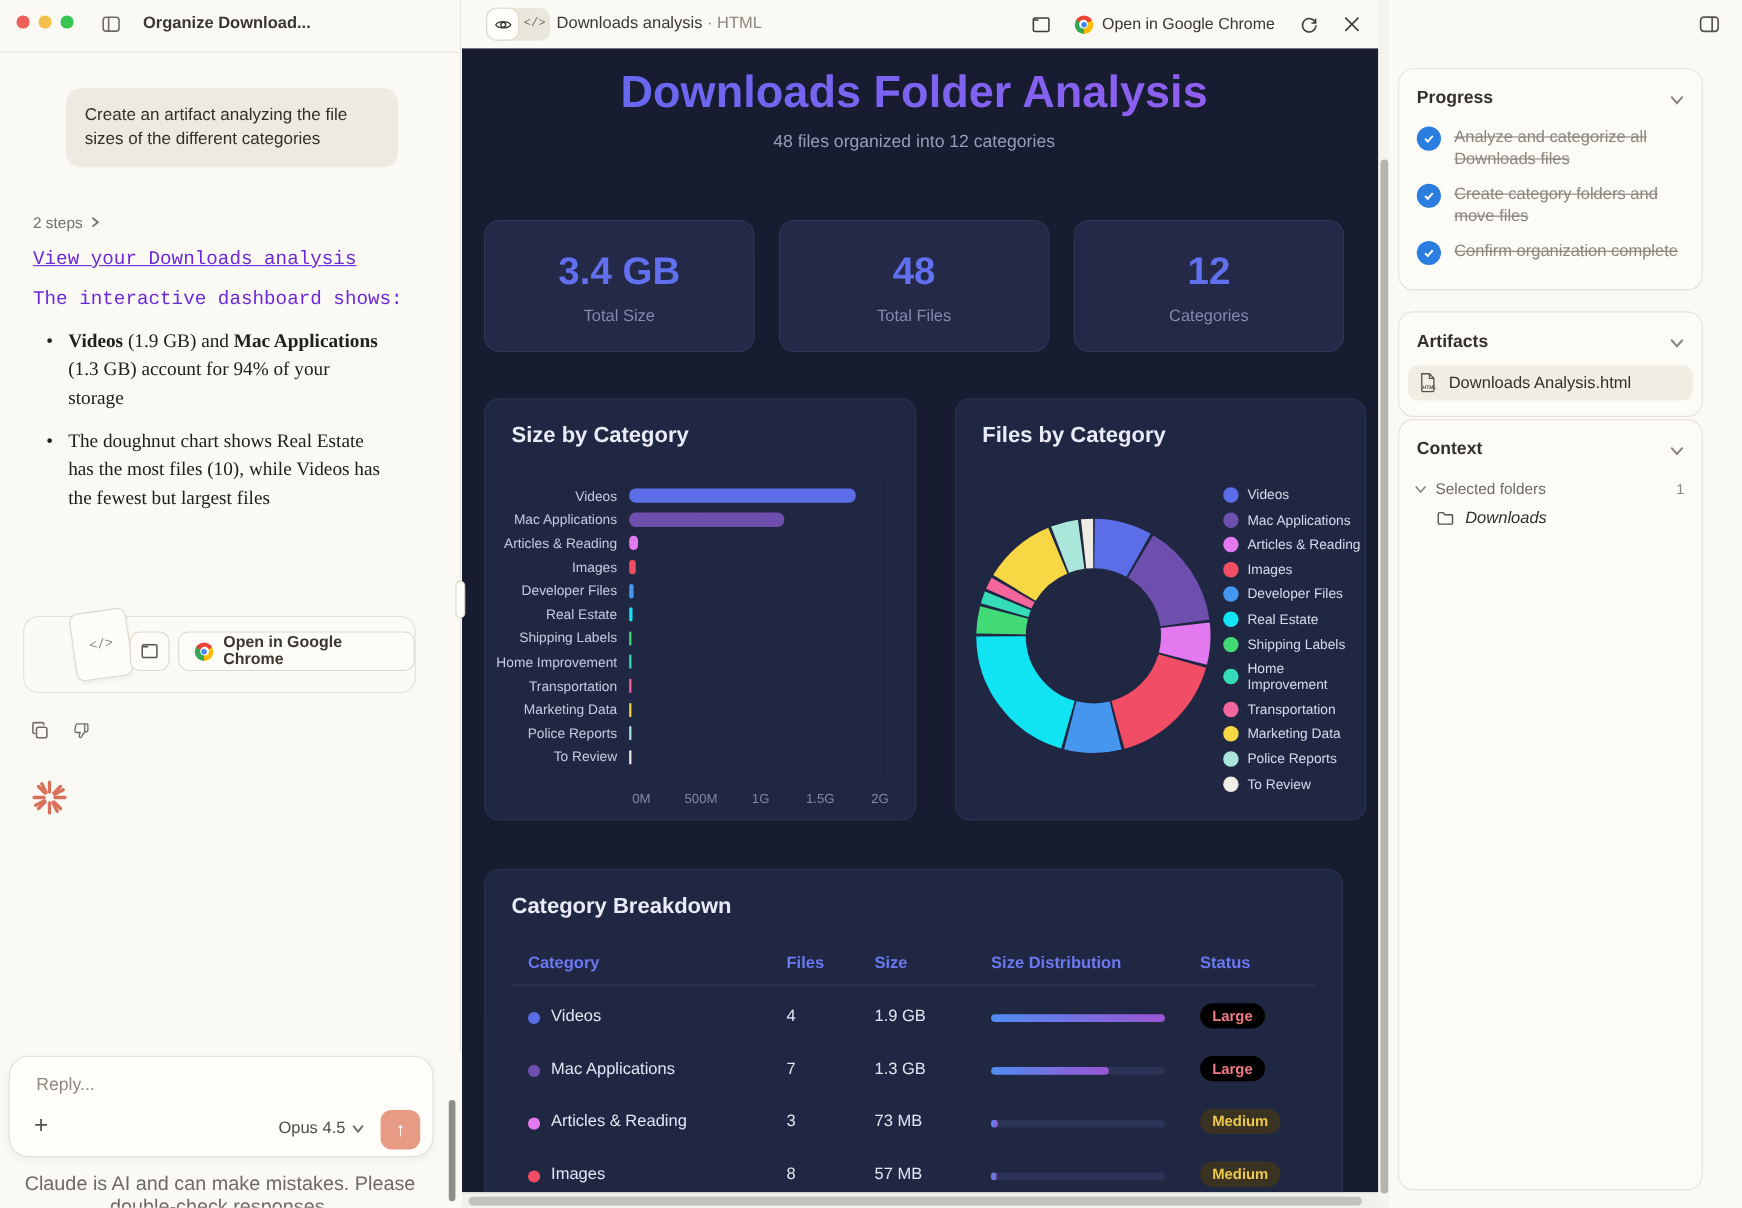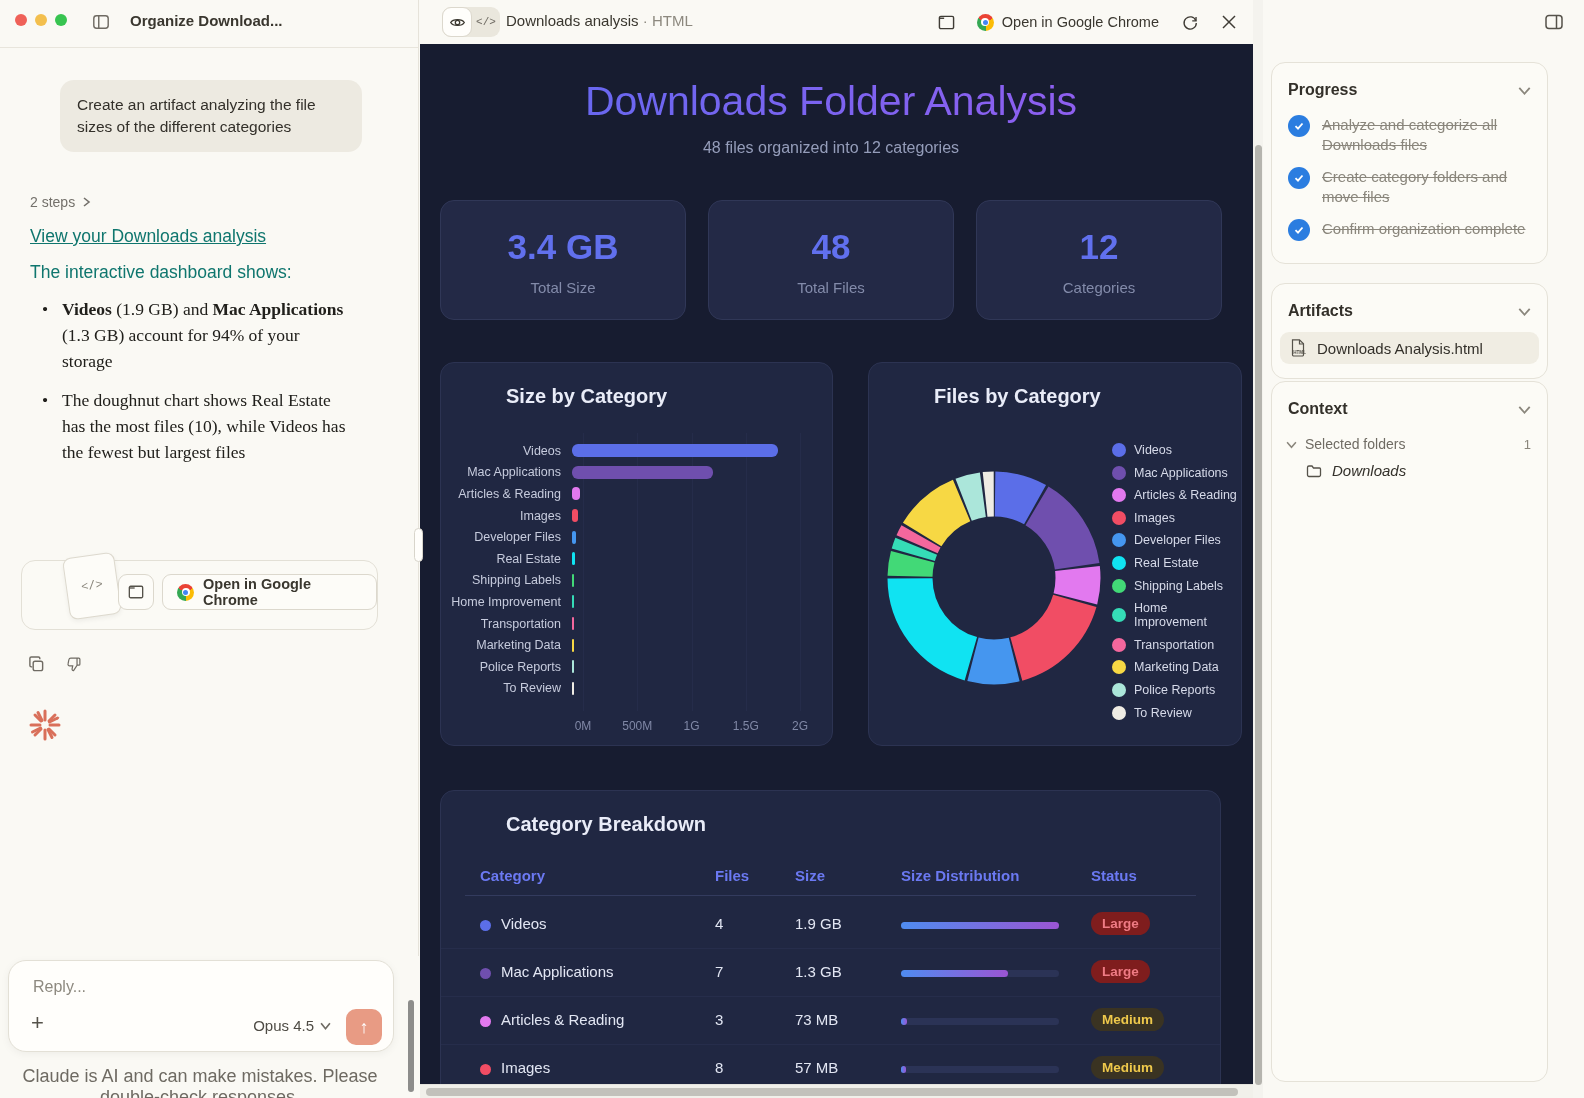--- a/index.html
+++ b/index.html
@@ -13,21 +13,21 @@
   }
   
   .chat-panel { position:absolute; left:0; top:0; width:419px; height:956px; background:#faf9f4; border-right:1px solid #e6e3da; }
   .titlebar { position:absolute; left:0; top:0; width:100%; height:48px; border-bottom:1px solid #e8e5dc; background:#faf9f4; z-index:5; }
   .lights { position:absolute; left:15px; top:14px; display:flex; gap:8px; }
   .light { width:12px; height:12px; border-radius:50%; }
   .panel-icon { position:absolute; left:92px; top:13px; width:18px; height:18px; color:#6f6b63; }
   .win-title { position:absolute; left:130px; top:12px; font-size:15px; font-weight:600; color:#3a372f; }
   .bubble { position:absolute; left:60px; top:80px; width:302px; background:#edeae1; border-radius:14px; padding:14px 17px; font-size:15.5px; line-height:22px; color:#33302a; }
   .steps-row { position:absolute; left:30px; top:194px; font-size:14px; color:#73706a; display:flex; align-items:center; gap:6px; cursor:pointer; }
-  .serif { font-family:Liberation Sans, sans-serif; color:#0f766e; }
+  .serif { font-family:Liberation Mono, monospace; color:#6d28d9; }
   .analysis-link { position:absolute; left:30px; top:226px; font-size:17.5px; text-decoration:underline; cursor:pointer; }
   .analysis-intro { position:absolute; left:30px; top:262px; font-size:17.5px; }
   .bullets { position:absolute; left:40px; top:296px; width:312px; }
   .bullets li { margin-bottom:13px; font-family:"Liberation Serif", serif; font-size:17.5px; line-height:26px; color:#21201c; padding-left:22px; list-style:none; position:relative; }
   .bullets li::before { content:"•"; position:absolute; left:2px; }
   .artifact-card-row { position:absolute; left:21px; top:560px; width:357px; height:70px; border:1px solid #e3e0d6; border-radius:14px; background:#fbfaf5; }
   .code-chip { position:absolute; left:44px; top:-6px; width:52px; height:62px; background:#fdfcf8; border:1px solid #ddd9ce; border-radius:8px; transform:rotate(-8deg); box-shadow:0 2px 5px rgba(0,0,0,0.06); display:flex; align-items:center; justify-content:center; color:#8a867c; font-size:12px; font-family:"Liberation Mono", monospace; }
   .sq-btn { position:absolute; left:96px; top:13px; width:36px; height:36px; border:1px solid #dcd8cd; border-radius:9px; background:#fdfcf8; display:flex; align-items:center; justify-content:center; color:#55524a; cursor:pointer; }
   .chrome-btn { position:absolute; left:140px; top:13px; height:36px; padding:0 14px; border:1px solid #dcd8cd; border-radius:9px; background:#fdfcf8; display:flex; align-items:center; gap:9px; font-size:14.5px; font-weight:600; color:#3a372f; cursor:pointer; }
   .chrome-logo { width:17px; height:17px; border-radius:50%; background:conic-gradient(from -60deg,#ea4335 0 120deg,#fbbc05 120deg 240deg,#34a853 240deg 360deg); position:relative; flex:0 0 auto; }
@@ -51,28 +51,28 @@
   .toggle-seg.active { background:#fffefb; border:1px solid #dcd8cd; border-radius:9px; }
   .toggle-seg.code { width:28px; color:#6f6b63; font-family:"Liberation Mono", monospace; font-size:11px; }
   .art-title { position:absolute; left:86px; top:12px; font-size:15px; color:#3a372f; }
   .art-title .dim { color:#8d897f; }
   .art-actions { position:absolute; right:16px; top:0; height:44px; display:flex; align-items:center; gap:22px; color:#3f3c35; }
   .art-open { display:flex; align-items:center; gap:8px; font-size:14.5px; color:#3a372f; cursor:pointer; }
   .resize-handle { position:absolute; left:-6px; top:528px; width:9px; height:34px; background:#fffefb; border:1px solid #d8d5cb; border-radius:5px; z-index:9; }
   
   .dash { position:absolute; left:0; top:44px; width:833px; height:1040px; background:#171c30; overflow:hidden; }
   .dash-inner { position:absolute; left:0; top:0; width:822px; }
-  .dash-title { margin-top:34px; text-align:center; font-size:41px; font-weight:normal; background:linear-gradient(90deg,#5d6af0,#9b5cf0); -webkit-background-clip:text; background-clip:text; color:transparent; }
+  .dash-title { margin-top:16px; text-align:center; font-size:41px; font-weight:bold; background:linear-gradient(90deg,#5d6af0,#9b5cf0); -webkit-background-clip:text; background-clip:text; color:transparent; }
   .dash-sub { text-align:center; font-size:16px; color:#959dba; margin-top:14px; }
   .stats { position:absolute; left:20px; top:156px; width:782px; display:flex; gap:22px; }
   .stat-card { flex:1; height:120px; background:#232946; border:1px solid #303757; border-radius:14px; text-align:center; padding-top:26px; }
   .stat-value { font-size:35px; font-weight:bold; color:#6170ee; }
   .stat-label { font-size:15px; color:#838baa; margin-top:12px; }
   .card { position:absolute; background:#202742; border:1px solid #2c3352; border-radius:14px; }
-  .card-title { position:absolute; left:24px; top:22px; font-size:20px; font-weight:bold; color:#e9ecf8;margin-left:41px; }
+  .card-title { position:absolute; left:24px; top:22px; font-size:20px; font-weight:bold; color:#e9ecf8; }
   #bar-card { left:20px; top:318px; width:393px; height:384px; }
   #donut-card { left:448px; top:318px; width:374px; height:384px; }
   #table-card { left:20px; top:746px; width:781px; height:420px; }
   
   .bar-rows { position:absolute; left:0; top:77px; width:100%; }
   .bar-row { height:21.6px; display:flex; align-items:center; }
   .bar-label { width:131px; text-align:right; padding-right:11px; font-size:12.5px; color:#c6cbdd; }
   .bar-track { width:217px; position:relative; height:13px; }
   .bar-fill { position:absolute; left:0; top:0; height:13px; border-radius:6px; min-width:1.5px; }
   .bar-grid { position:absolute; left:142px; top:70px; width:217px; height:278px; }
@@ -85,21 +85,21 @@
   .legend-dot { width:14px; height:14px; border-radius:50%; flex:0 0 auto; }
   
   .tbl-head { position:absolute; left:0; top:76px; width:100%; font-size:15px; font-weight:bold; color:#6b79f2; }
   .tbl-head span, .trow > * { position:absolute; }
   .tbl-divider { position:absolute; left:24px; right:24px; top:104px; height:1px; background:#333b5e; }
   .trow { position:absolute; left:0; width:100%; height:48px; border-bottom:1px solid #262d4b; font-size:15px; color:#e2e6f3; }
   .cat-dot { width:11px; height:11px; border-radius:50%; top:19px; }
   .dist-track { top:21px; width:158px; height:7px; border-radius:4px; background:#2b3356; }
   .dist-fill { height:7px; border-radius:4px; background:linear-gradient(90deg,#4f8cf0,#9b55d3); min-width:4px; }
   .badge { top:11px; padding:4px 11px; border-radius:999px; font-size:13.5px; font-weight:bold; }
-  .badge.large { background:#7f1d1d; color:#ef7b84; }
+  .badge.large { background:#000000; color:#ef7b84; }
   .badge.medium { background:#3a3322; color:#eec84b; }
   
   .hscroll { position:absolute; left:0; top:1084px; width:833px; height:14px; background:#f1f0ea; border-top:1px solid #e3e2dc; }
   .hscroll .thumb { position:absolute; left:6px; top:3px; width:812px; height:8px; background:#c2c1bb; border-radius:4px; }
   .vscroll { position:absolute; left:1253px; top:0; width:10px; height:1098px; background:#f4f3ee; }
   .vscroll .thumb { position:absolute; left:1.5px; top:145px; width:7px; height:940px; background:#b5b4ae; border-radius:4px; }
   
   .side-panel { position:absolute; left:1263px; top:0; width:321px; height:1098px; background:#faf9f4;border-radius:31px; }
   .side-toggle { position:absolute; right:20px; top:12px; width:20px; height:20px; color:#55524a; cursor:pointer; }
   .side-card { position:absolute; left:8px; width:277px; background:#fcfbf6; border:1px solid #e5e2d8; border-radius:14px; }

